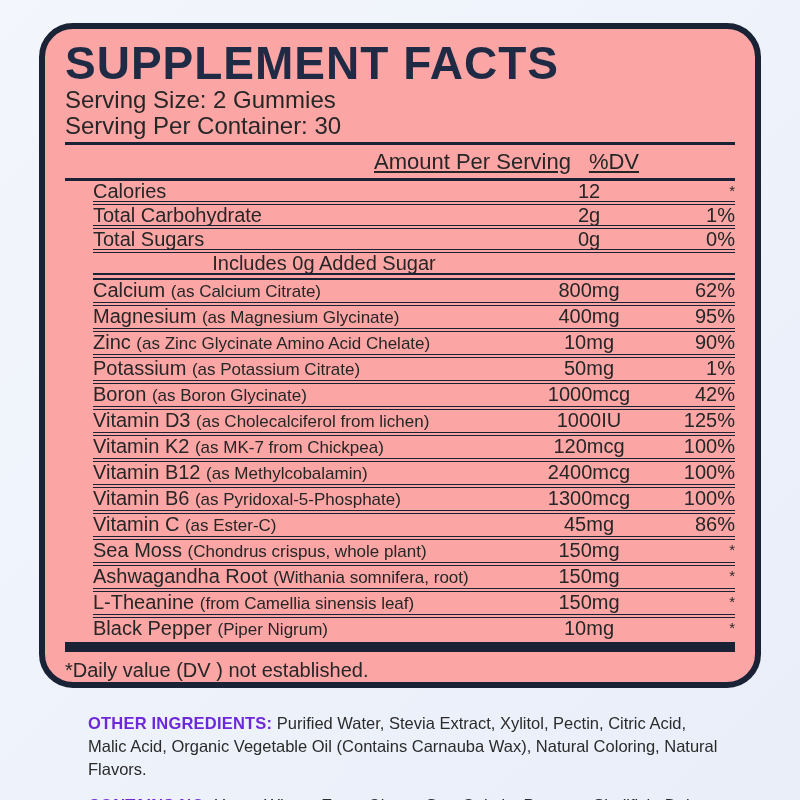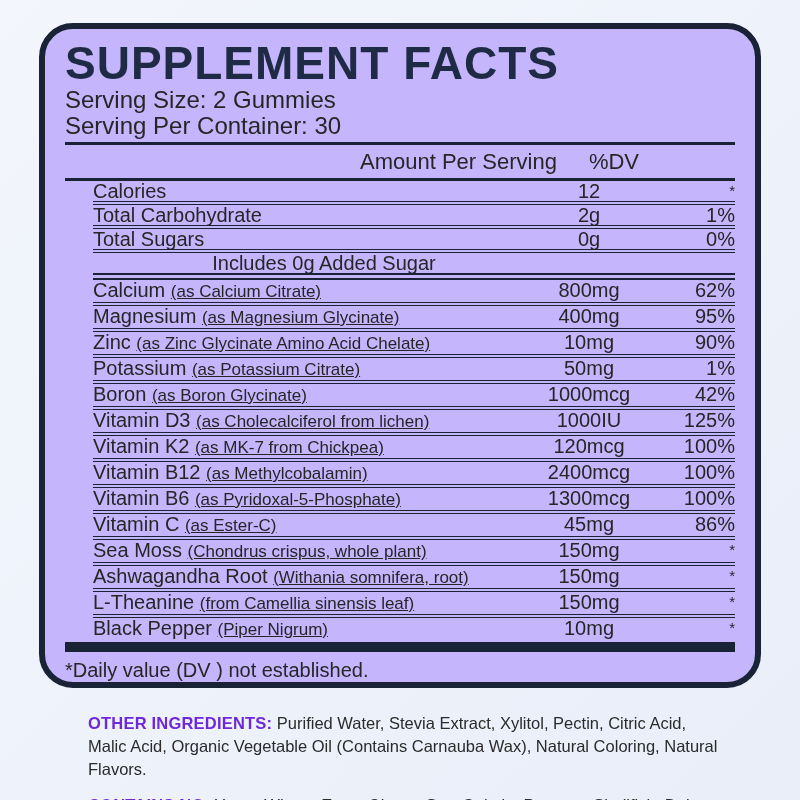--- a/index.html
+++ b/index.html
@@ -4,46 +4,47 @@
 <style>
   html,body{margin:0;padding:0;}
   body{
     width:800px;height:800px;position:relative;overflow:hidden;
     background:linear-gradient(135deg,#f3f6fc 0%,#e9eef9 100%);
     font-family:"Liberation Sans",sans-serif;
     color:#262626;
   }
   .panel{
     position:absolute;left:39px;top:23px;width:722px;height:665px;
-    box-sizing:border-box;background:#c4b5fd;
+    box-sizing:border-box;background:#fca5a5;
     border:6px solid #1a2336;border-radius:34px;
     padding:10px 20px 0 20px;overflow:hidden;
   }
   .title{
     margin:0;font-size:46px;line-height:48px;font-weight:bold;
     letter-spacing:1px;color:#1f2a44;
   }
   .serving{font-size:24px;line-height:26px;color:#262626;}
   .rule-med{border-top:3px solid #1a2336;margin-top:3px;}
   .thead{
-    display:flex;justify-content:flex-end;align-items:baseline;gap:32px;
+    display:flex;justify-content:flex-end;align-items:baseline;gap:18px;
     padding:4px 96px 3px 0;font-size:22px;color:#262626;
     border-bottom:3px solid #1a2336;
+    text-decoration:underline;
   }
   .rows{display:block;}
   .row{
     display:flex;align-items:baseline;
     font-size:20px;line-height:20px;padding:0;
     border-bottom:4px double #1a2336;
     margin-left:28px;
   }
   .row:last-child{border-bottom:none;}
   .row.group-end{border-bottom:7px double #1a2336;}
   .row .nm{flex:1;white-space:nowrap;overflow:hidden;}
-  .row .detail{font-size:17px;text-decoration:underline;}
+  .row .detail{font-size:17px;}
   .row .amt{width:120px;text-align:center;white-space:nowrap;}
   .row .dv{width:86px;text-align:right;white-space:nowrap;}
   .row.indent .nm{padding-left:26px;text-align:center;}
   .row .dv .star{font-size:15px;vertical-align:top;}
   .end-bar{height:10px;background:#1a2336;margin-top:2px;}
   .footnotes{margin-top:5px;}
   .footnote{font-size:20px;line-height:26px;color:#262626;}
   .bottom{
     position:absolute;left:88px;top:712px;width:636px;
     font-size:16.5px;line-height:23px;color:#2b2b2b;

